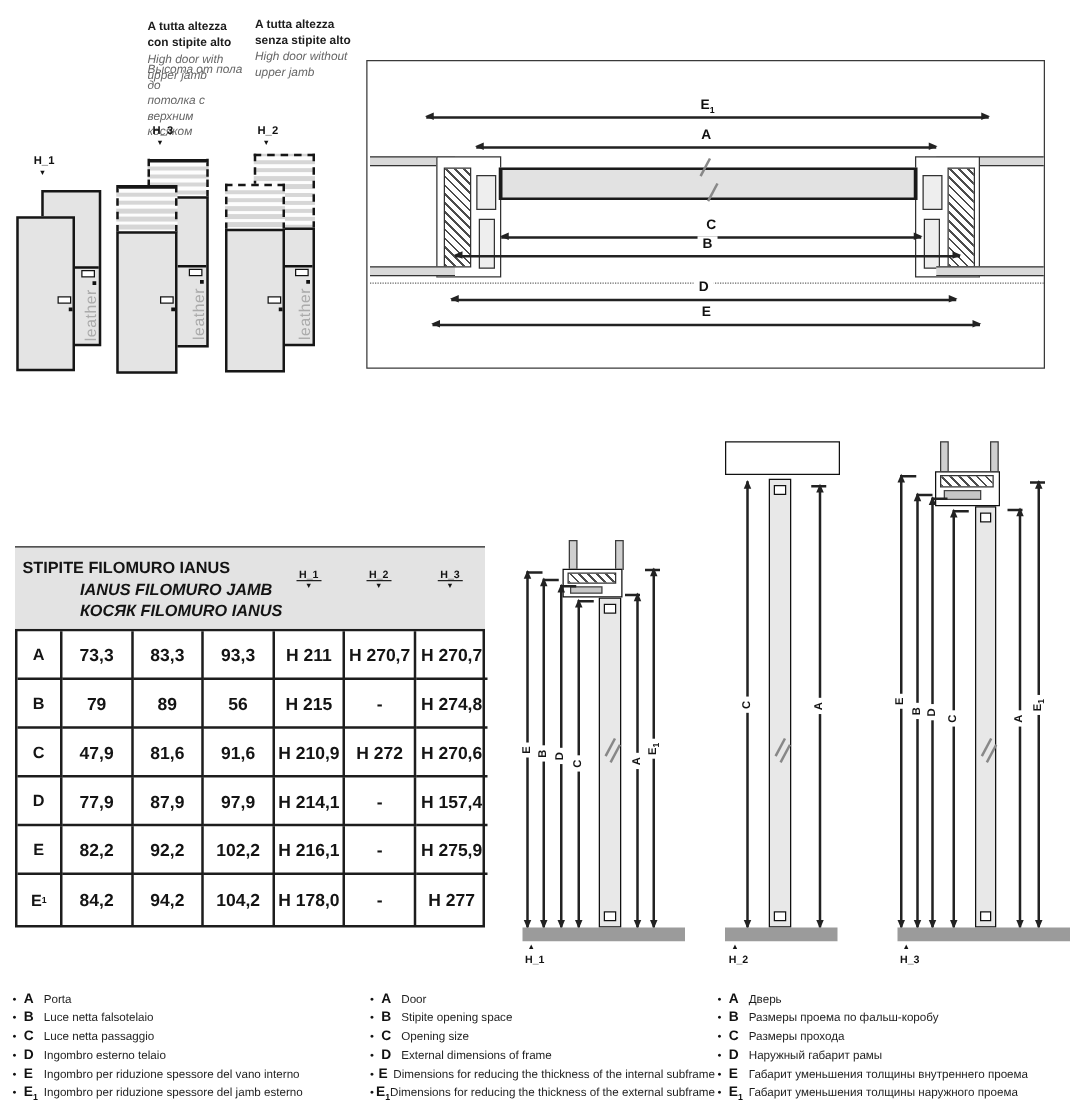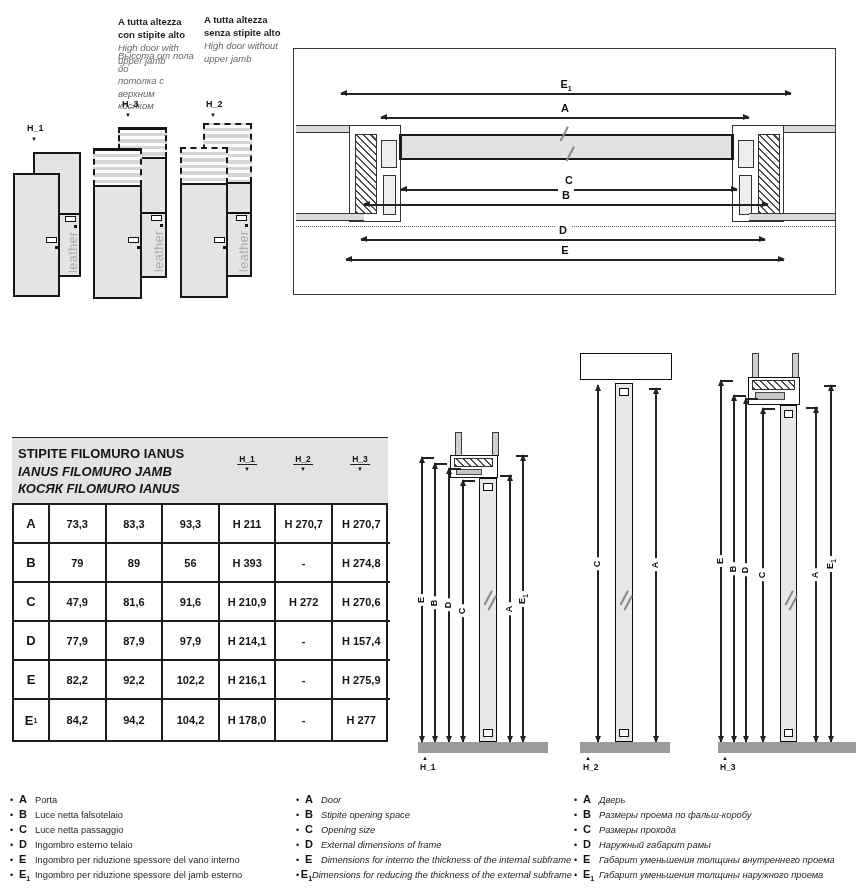--- a/index.html
+++ b/index.html
@@ -44,27 +44,27 @@
   .prof{position:absolute;background:#eee;border:1.2px solid #333;box-sizing:border-box;}
   .xs-door{position:absolute;background:#e2e2e2;border-top:2.5px solid #1a1a1a;border-bottom:2.5px solid #1a1a1a;
       border-left:3px solid #1a1a1a;border-right:3px solid #1a1a1a;box-sizing:border-box;}
   .dotline{position:absolute;border-top:1.5px dotted #666;}
   .brk{position:absolute;width:16px;height:1.5px;background:#888;transform:rotate(-62deg);}
 
   
   .tbl{position:absolute;left:12px;top:437px;width:376px;}
   .tbl-head{position:relative;height:66px;background:#e3e3e3;border-top:1.5px solid #222;box-sizing:border-box;}
   .tbl-title{position:absolute;left:6px;top:7px;font-size:13px;font-weight:bold;line-height:17.5px;}
-  .t-it{font-style:normal;} .t-en,.t-ru{font-style:italic;}
+  .t-it{font-style:normal;} .t-en,.t-ru{font-style:italic;margin-left:46px;}
   .colref{position:absolute;top:16px;text-align:center;transform:translateX(-50%);}
   .colref .cr-t{font-size:8.5px;font-weight:bold;border-bottom:1.5px solid #222;padding:0 2px;}
   .colref .cr-a{font-size:6px;line-height:8px;}
   .tbl-grid{display:grid;grid-template-columns:36px repeat(6,56.6px);border:2px solid #1d1d1d;}
   .td{height:39.1px;display:flex;align-items:center;justify-content:center;
-      font-size:11px;font-weight:bold;border-right:2px solid #1d1d1d;border-bottom:2px solid #1d1d1d;box-sizing:border-box;}
+      font-size:14px;font-weight:bold;border-right:2px solid #1d1d1d;border-bottom:2px solid #1d1d1d;box-sizing:border-box;}
   .td:nth-child(7n){border-right:none;}
   .td:nth-last-child(-n+7){border-bottom:none;}
   .rowlbl{font-size:13px;}
 
   
   .caption{position:absolute;left:8px;top:303px;width:845px;font-size:10.3px;line-height:13px;}
   .cap-b{font-weight:bold;color:#111;}
   .cap-i{font-style:italic;color:#8d8d8d;}
 
   
@@ -85,21 +85,21 @@
   .floor{position:absolute;background:#9b9b9b;}
   .vd-ref{position:absolute;font-size:8.5px;font-weight:bold;}
   .vd-ref-arrow{position:absolute;font-size:6px;line-height:6px;}
 
   
   .leg-col{position:absolute;top:793px;}
   .leg-row{display:flex;align-items:baseline;height:15px;font-size:9.3px;white-space:nowrap;}
   .leg-b{width:9px;font-size:9px;color:#111;}
   .leg-k{width:16px;font-size:11px;font-weight:bold;color:#111;}
   .leg-v{color:#1e1e1e;}
-  .leg-i .leg-v{font-style:italic;}
+  .leg-i .leg-v{}
 </style>
 </head>
 <body>
 
 <div class="page">
 
   <div class="ann ann-it abs" style="left:118px;top:16px">A tutta altezza
 con stipite alto</div>
   <div class="ann ann-gr abs" style="left:118px;top:42px">High door with
 upper jamb</div>
@@ -240,21 +240,21 @@
       <div class="td">H 270,7</div>
       <div class="td">H 270,7</div>
 
       <div class="td rowlbl">
           <span>B</span>
           <sub></sub>
         </div>
       <div class="td">79</div>
       <div class="td">89</div>
       <div class="td">56</div>
-      <div class="td">H 393</div>
+      <div class="td">H 215</div>
       <div class="td">-</div>
       <div class="td">H 274,8</div>
 
       <div class="td rowlbl">
           <span>C</span>
           <sub></sub>
         </div>
       <div class="td">47,9</div>
       <div class="td">81,6</div>
       <div class="td">91,6</div>
@@ -459,21 +459,21 @@
         <span class="leg-v">Opening size</span>
       </div>
     <div class="leg-row">
         <span class="leg-b">•</span>
         <span class="leg-k"><span>D</span><sub></sub></span>
         <span class="leg-v">External dimensions of frame</span>
       </div>
     <div class="leg-row">
         <span class="leg-b">•</span>
         <span class="leg-k"><span>E</span><sub></sub></span>
-        <span class="leg-v">Dimensions for interno the thickness of the internal subframe</span>
+        <span class="leg-v">Dimensions for reducing the thickness of the internal subframe</span>
       </div>
     <div class="leg-row">
         <span class="leg-b">•</span>
         <span class="leg-k"><span>E</span><sub>1</sub></span>
         <span class="leg-v">Dimensions for reducing the thickness of the external subframe</span>
       </div>
   </div>
 
   <div class="leg-col leg-i" style="left:574px;width:280px">
     <div class="leg-row">

